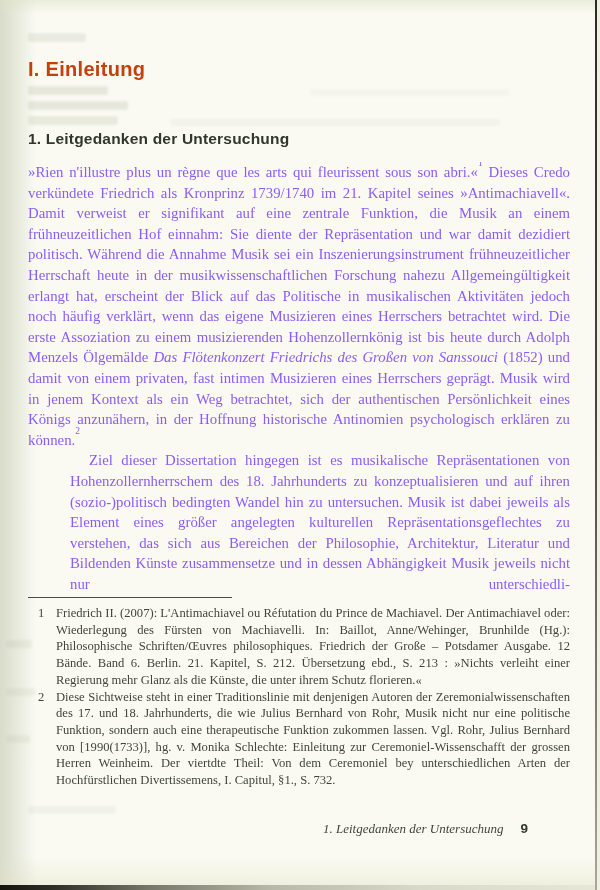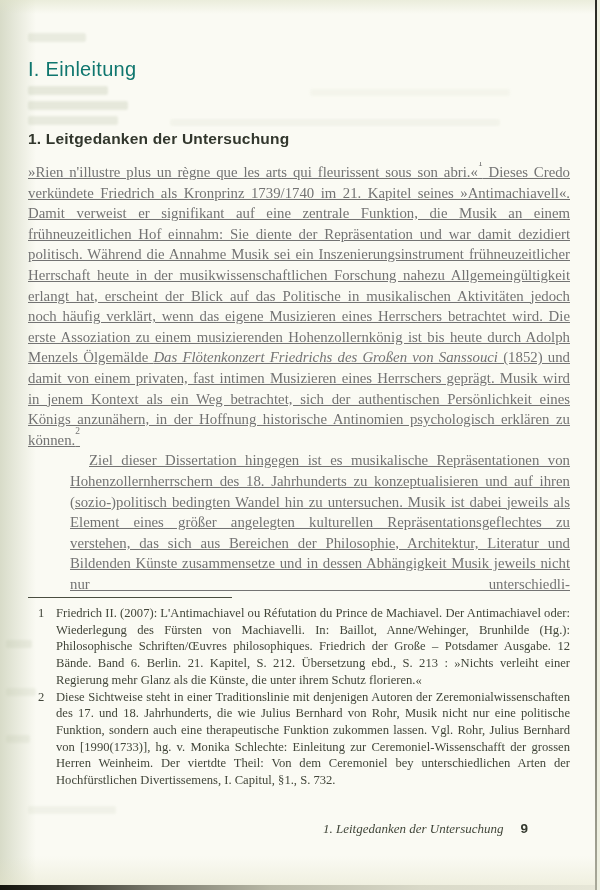--- a/index.html
+++ b/index.html
@@ -17,27 +17,27 @@
     background:linear-gradient(to top, rgba(226,226,198,.5), rgba(226,226,198,0));}
   .edge-bottom{position:absolute;left:0;bottom:0;right:0;height:5px;
     background:linear-gradient(to right,#14140e 0%,#33332a 10%,#77776a 25%,#b8b8a6 45%,#d9d9c8 70%,#e7e7d8 100%);}
   .edge-right-light{position:absolute;right:0;top:0;bottom:0;width:3px;background:#eef0e1;}
   .edge-right-line{position:absolute;right:3px;top:0;bottom:0;width:2px;
     background:linear-gradient(to bottom,#2c2c26 0%,#45453d 45%,#7d7d70 80%,#a9a99a 100%);}
   
   .ghost{position:absolute;height:9px;border-radius:2px;background:#aab394;filter:blur(1.1px);}
   
   .h1{position:absolute;left:28px;top:58px;margin:0;
-    font-family:"Liberation Sans", sans-serif;font-weight:normal;font-size:20px;
-    letter-spacing:.3px;color:#0f766e;}
+    font-family:"Liberation Sans", sans-serif;font-weight:bold;font-size:20px;
+    letter-spacing:.3px;color:#c2410c;}
   .h2{position:absolute;left:28px;top:130px;margin:0;
     font-family:"Liberation Sans", sans-serif;font-weight:bold;font-size:15.5px;
     letter-spacing:.2px;color:#32372d;}
   .bodytext{position:absolute;left:28px;top:162px;width:542px;height:436px;overflow:hidden;
-    font-size:14.8px;line-height:20.6px;color:#737373;text-align:justify;text-decoration:underline;}
+    font-size:14.8px;line-height:20.6px;color:#8b5cf6;text-align:justify;}
   .para{margin:0;hyphens:auto;-webkit-hyphens:auto;word-spacing:.4px;}
   .para.indent{text-indent:19px;}
   .para:last-child{text-align-last:justify;margin-left:42px;}
   .para sup{font-size:64%;position:relative;top:-.5em;line-height:0;}
   .fnrule{position:absolute;left:28px;top:597px;width:204px;height:1px;background:#4a4e40;}
   .footnotes{position:absolute;left:28px;top:605px;width:542px;
     font-size:12.6px;line-height:16.7px;color:#42463a;}
   .fn{display:flex;padding-left:10px;}
   .fn-num{width:18px;flex:0 0 18px;}
   .fn-text{flex:1;text-align:justify;hyphens:auto;-webkit-hyphens:auto;}

